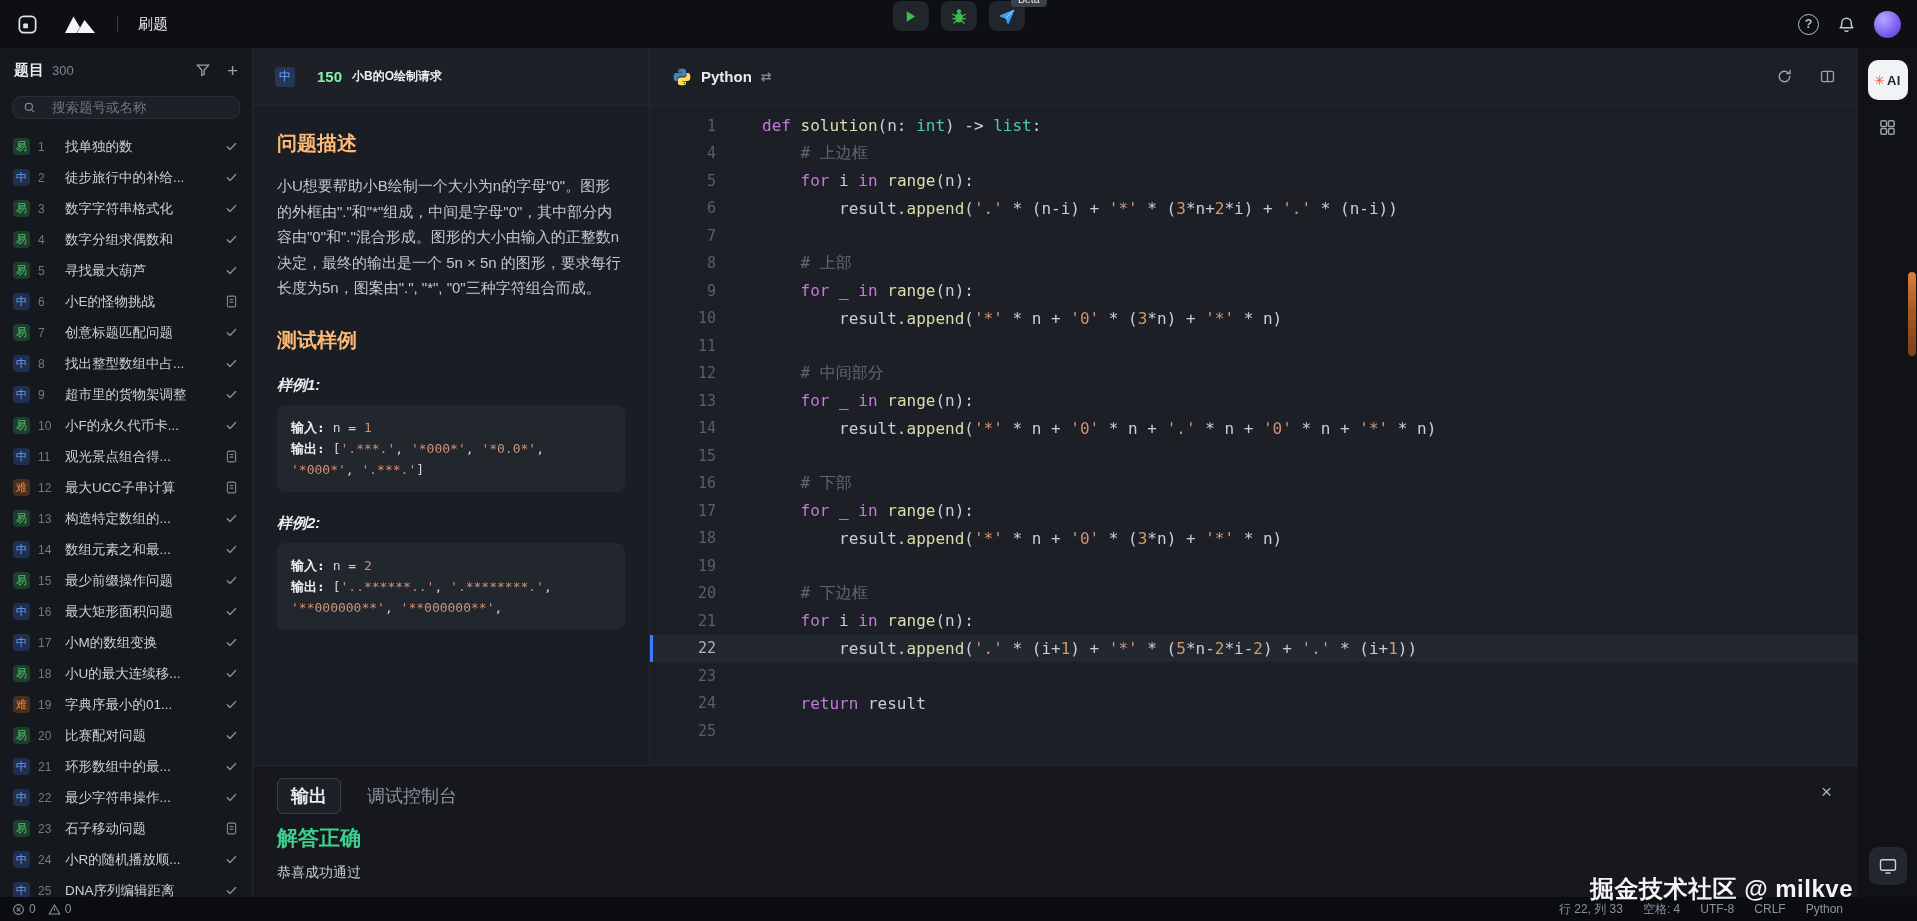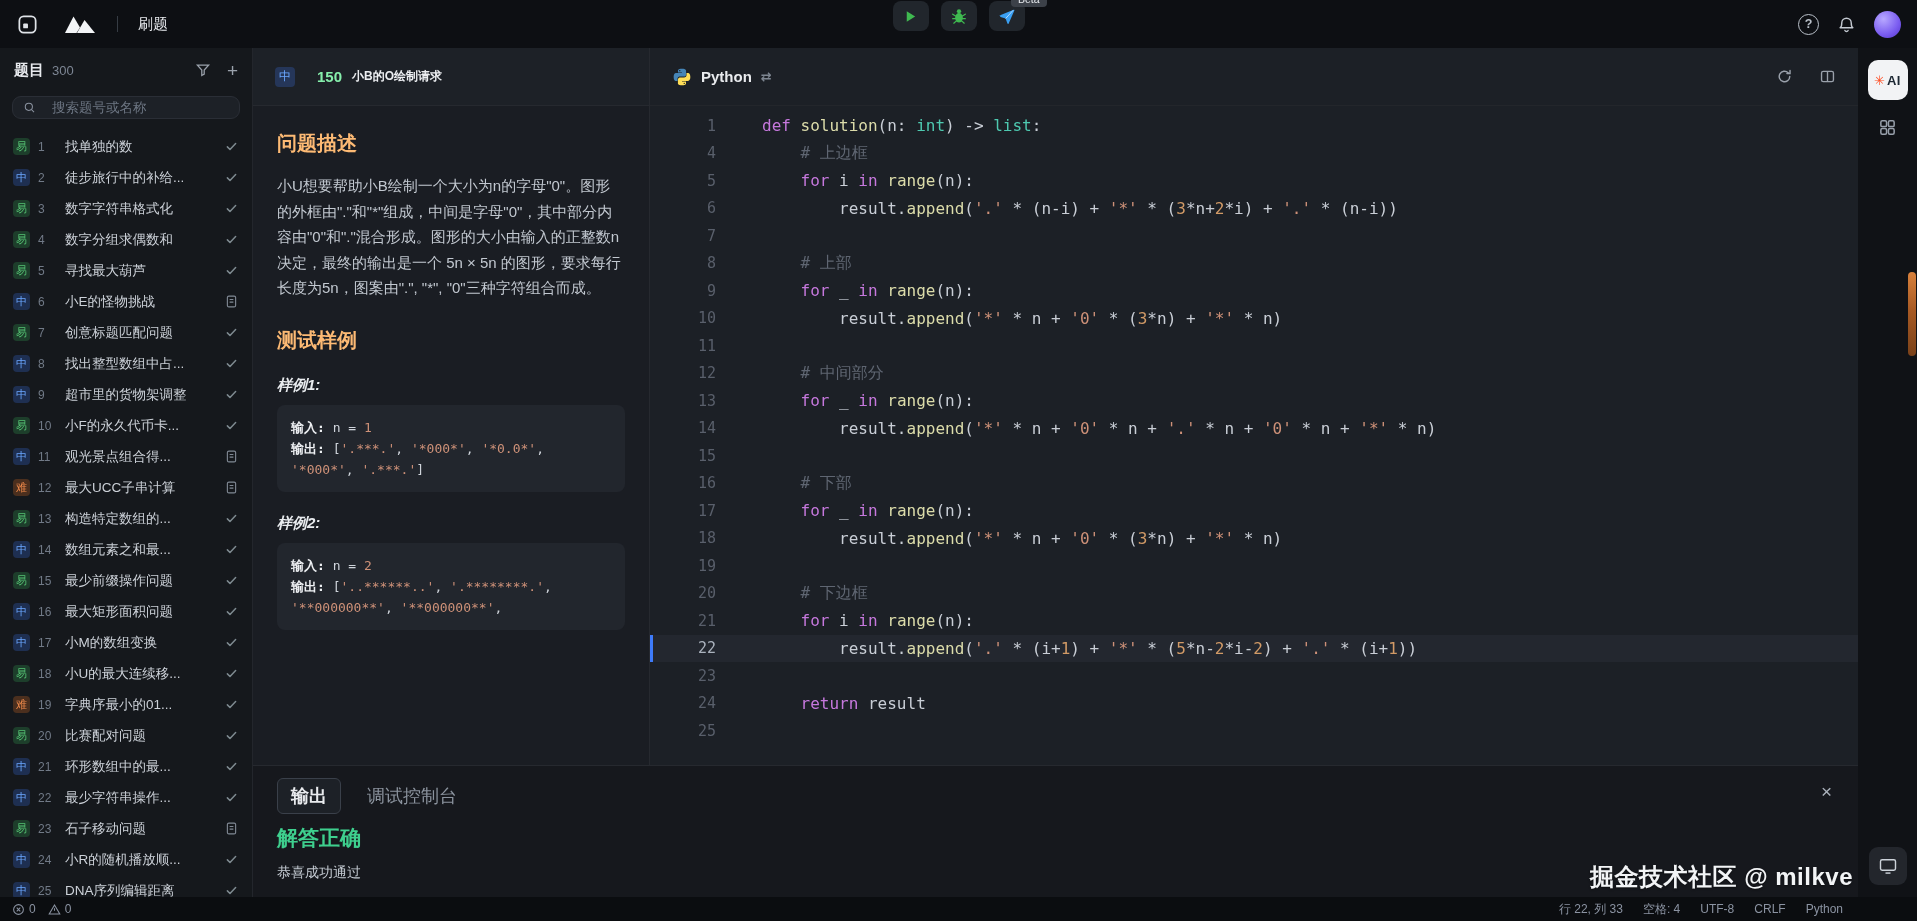--- a/index.html
+++ b/index.html
@@ -103,21 +103,21 @@
   .rb-bottom { width:38px; height:38px; background:#23262c; border-radius:9px; margin-bottom:12px; display:flex; align-items:center; justify-content:center; cursor:pointer; }
 
   
   .statusbar { height:24px; background:#0b0d10; display:flex; align-items:center; justify-content:space-between; padding:0 12px; font-size:12px; color:#8b93a2; }
   .st-left { display:flex; align-items:center; }
   .st-item { display:inline-flex; align-items:center; gap:4px; margin-right:12px; cursor:pointer; }
   .st-right { display:flex; align-items:center; margin-right:62px; }
   .st-ritem { margin-left:20px; cursor:pointer; white-space:nowrap; }
 
   
-  .watermark { position:absolute; right:64px; bottom:28px; font-size:24px; font-weight:600; color:#f2f4f6; z-index:50; letter-spacing:.5px; text-shadow:0 1px 2px rgba(0,0,0,.5); }
+  .watermark { position:absolute; right:64px; bottom:16px; font-size:24px; font-weight:600; color:#f2f4f6; z-index:50; letter-spacing:.5px; text-shadow:0 1px 2px rgba(0,0,0,.5); }
   .page-scroll-thumb { position:absolute; right:1px; top:272px; width:8px; height:84px; border-radius:4px; z-index:60;
       background:linear-gradient(180deg,#d8813c 0%,#a85a24 45%,#7a4119 100%); }
 </style>
 </head>
 <body>
 
 <div class="app">
 
   <header class="topbar">
     <div class="tb-left">

